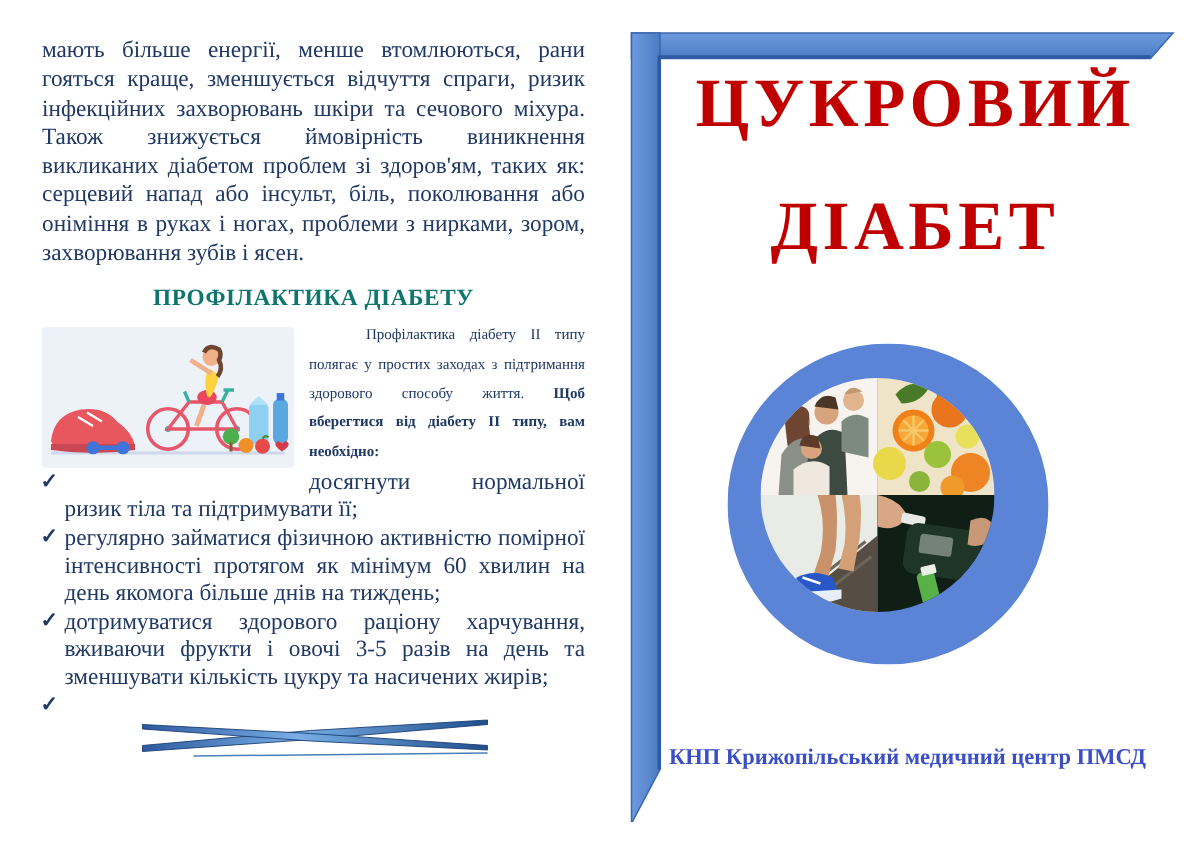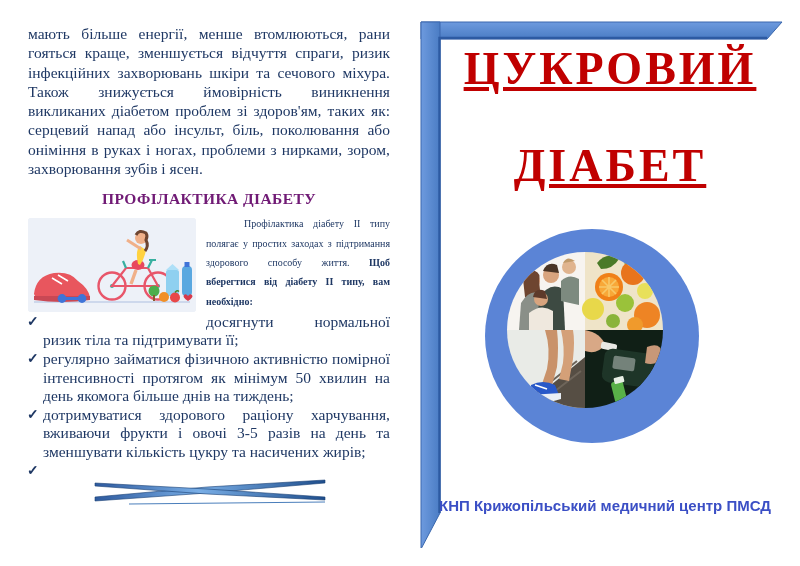--- a/index.html
+++ b/index.html
@@ -2,41 +2,41 @@
 <html><head>
 <meta charset="utf-8">
 <style>
   html,body{margin:0;padding:0;background:#ffffff;}
   .page{position:relative;width:800px;height:548px;background:#ffffff;overflow:hidden;
         font-family:"Liberation Serif",serif;}
 
   
   .left-col{position:absolute;left:28px;top:24px;width:362px;color:#1f3864;}
   .intro{margin:0;font-size:15.5px;line-height:19.3px;text-align:justify;text-align-last:left;}
-  .section-heading{margin:12px 0 6px 0;font-size:15.5px;font-weight:bold;color:#701a75;
+  .section-heading{margin:12px 0 6px 0;font-size:15.5px;font-weight:bold;color:#0f766e;
         text-align:center;letter-spacing:.4px;}
   .prevention{margin:0;font-size:10px;line-height:19.3px;text-align:justify;text-align-last:left;}
   .prevention .indent{display:inline-block;width:38px;}
   .illus{float:left;width:168px;height:94px;margin:4px 10px 2px 0;background:#edf1f8;border-radius:3px;}
   .bullets{list-style:none;margin:2px 0 0 0;padding:0;font-size:15.5px;line-height:18.6px;}
   .bullets li{position:relative;padding-left:15px;text-align:justify;text-align-last:left;}
   .bullets .check{position:absolute;left:-1px;top:0;font-weight:bold;font-size:14px;}
   .closing{margin:16px 0 0 0;font-size:16px;font-weight:bold;color:#b01513;text-align:center;letter-spacing:.3px;}
   .divider{display:block;margin:14px auto 0 auto;}
 
   
   .right-col{position:absolute;left:410px;top:0;width:390px;height:566px;}
   .frame-svg{position:absolute;left:0;top:0;}
   .title{position:absolute;left:25px;top:40px;width:350px;text-align:center;color:#c00000;
-         font-weight:bold;font-family:"Liberation Serif",serif;text-decoration:underline;}
+         font-weight:bold;font-family:"Liberation Serif",serif;}
   .title .t1{font-size:46px;line-height:58px;letter-spacing:3px;}
-  .title .t2{font-size:46px;line-height:58px;letter-spacing:3px;margin-top:39px;}
+  .title .t2{font-size:46px;line-height:58px;letter-spacing:3px;margin-top:24px;}
   .collage-svg{position:absolute;left:75px;top:229px;}
   .rp-footer{position:absolute;left:0;top:497px;width:100%;text-align:center;
-         font-family:Liberation Sans, sans-serif;font-weight:bold;font-size:15px;color:#3b4fc5;}
+         font-family:Liberation Serif, serif;font-weight:bold;font-size:15px;color:#3b4fc5;}
 </style>
 </head>
 <body>
 
 <div class="page">
 
   <div class="left-col">
 
     <p class="intro">мають більше енергії, менше втомлюються, рани гояться краще, зменшується відчуття спраги, ризик інфекційних захворювань шкіри та сечового міхура. Також знижується ймовірність виникнення викликаних діабетом проблем зі здоров'ям, таких як: серцевий напад або інсульт, біль, поколювання або оніміння в руках і ногах, проблеми з нирками, зором, захворювання зубів і ясен.</p>
 
@@ -85,21 +85,21 @@
       <strong>Щоб вберегтися від діабету ІІ типу, вам необхідно:</strong>
     </div>
 
     <ul class="bullets">
 
         <li>
           <span class="check">✓</span><span>досягнути нормальної ризик тіла та підтримувати її;</span>
         </li>
 
         <li>
-          <span class="check">✓</span><span>регулярно займатися фізичною активністю помірної інтенсивності протягом як мінімум 50 хвилин на день якомога більше днів на тиждень;</span>
+          <span class="check">✓</span><span>регулярно займатися фізичною активністю помірної інтенсивності протягом як мінімум 60 хвилин на день якомога більше днів на тиждень;</span>
         </li>
 
         <li>
           <span class="check">✓</span><span>дотримуватися здорового раціону харчування, вживаючи фрукти і овочі 3-5 разів на день та зменшувати кількість цукру та насичених жирів;</span>
         </li>
 
         <li>
           <span class="check">✓</span>
         </li>
       </ul>

